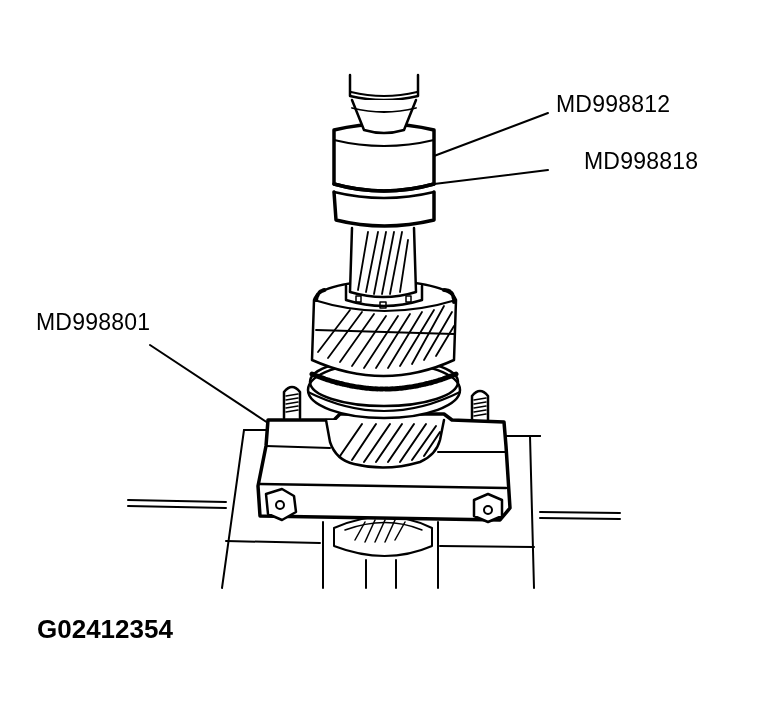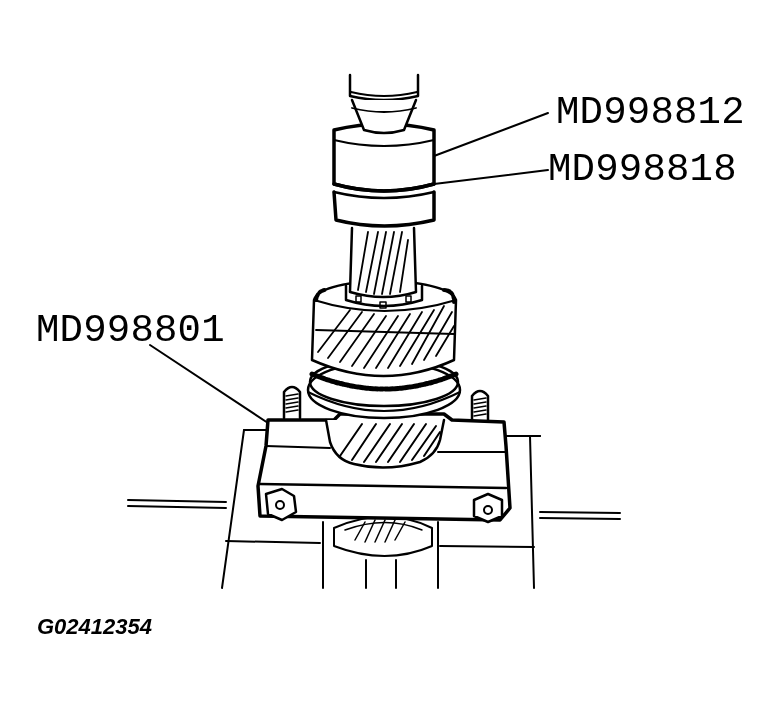--- a/index.html
+++ b/index.html
@@ -4,22 +4,22 @@
 <style>
   html, body { margin: 0; padding: 0; background: #ffffff; }
   body { width: 772px; height: 709px; position: relative; overflow: hidden; }
   .canvas { position: absolute; left: 0; top: 0; width: 772px; height: 709px; }
   .label {
     position: absolute;
     font-family: "Liberation Sans", sans-serif;
     color: #000;
     white-space: nowrap;
   }
-  .callout { font-size: 39px; letter-spacing: 0.2px; font-family: Liberation Mono, monospace; }
-  .figid { font-size: 22px; font-weight: bold; font-style: italic; }
+  .callout { font-size: 23px; letter-spacing: 0.2px; }
+  .figid { font-size: 26px; font-weight: bold; }
   svg { position: absolute; left: 0; top: 0; }
 </style>
 </head>
 <body>
 
 <div class="canvas">
 <svg width="772" height="709" viewBox="0 0 772 709">
   <g fill="none" stroke="#000" stroke-linecap="round" stroke-linejoin="round">
 
     <g stroke-width="2">
@@ -165,15 +165,15 @@
     <g stroke-width="2">
       <line x1="434" y1="156" x2="548" y2="113"></line>
       <line x1="434" y1="184" x2="548" y2="170"></line>
       <line x1="150" y1="345" x2="268" y2="423"></line>
     </g>
   </g>
 </svg>
 </div>
 
 <div class="label callout" style="left:556px; top:91px;">MD998812</div>
-<div class="label callout" style="left:548px; top:148px;">MD998818</div>
+<div class="label callout" style="left:584px; top:148px;">MD998818</div>
 <div class="label callout" style="left:36px; top:309px;">MD998801</div>
 <div class="label figid" style="left:37px; top:614px;">G02412354</div>
 
 </body></html>

